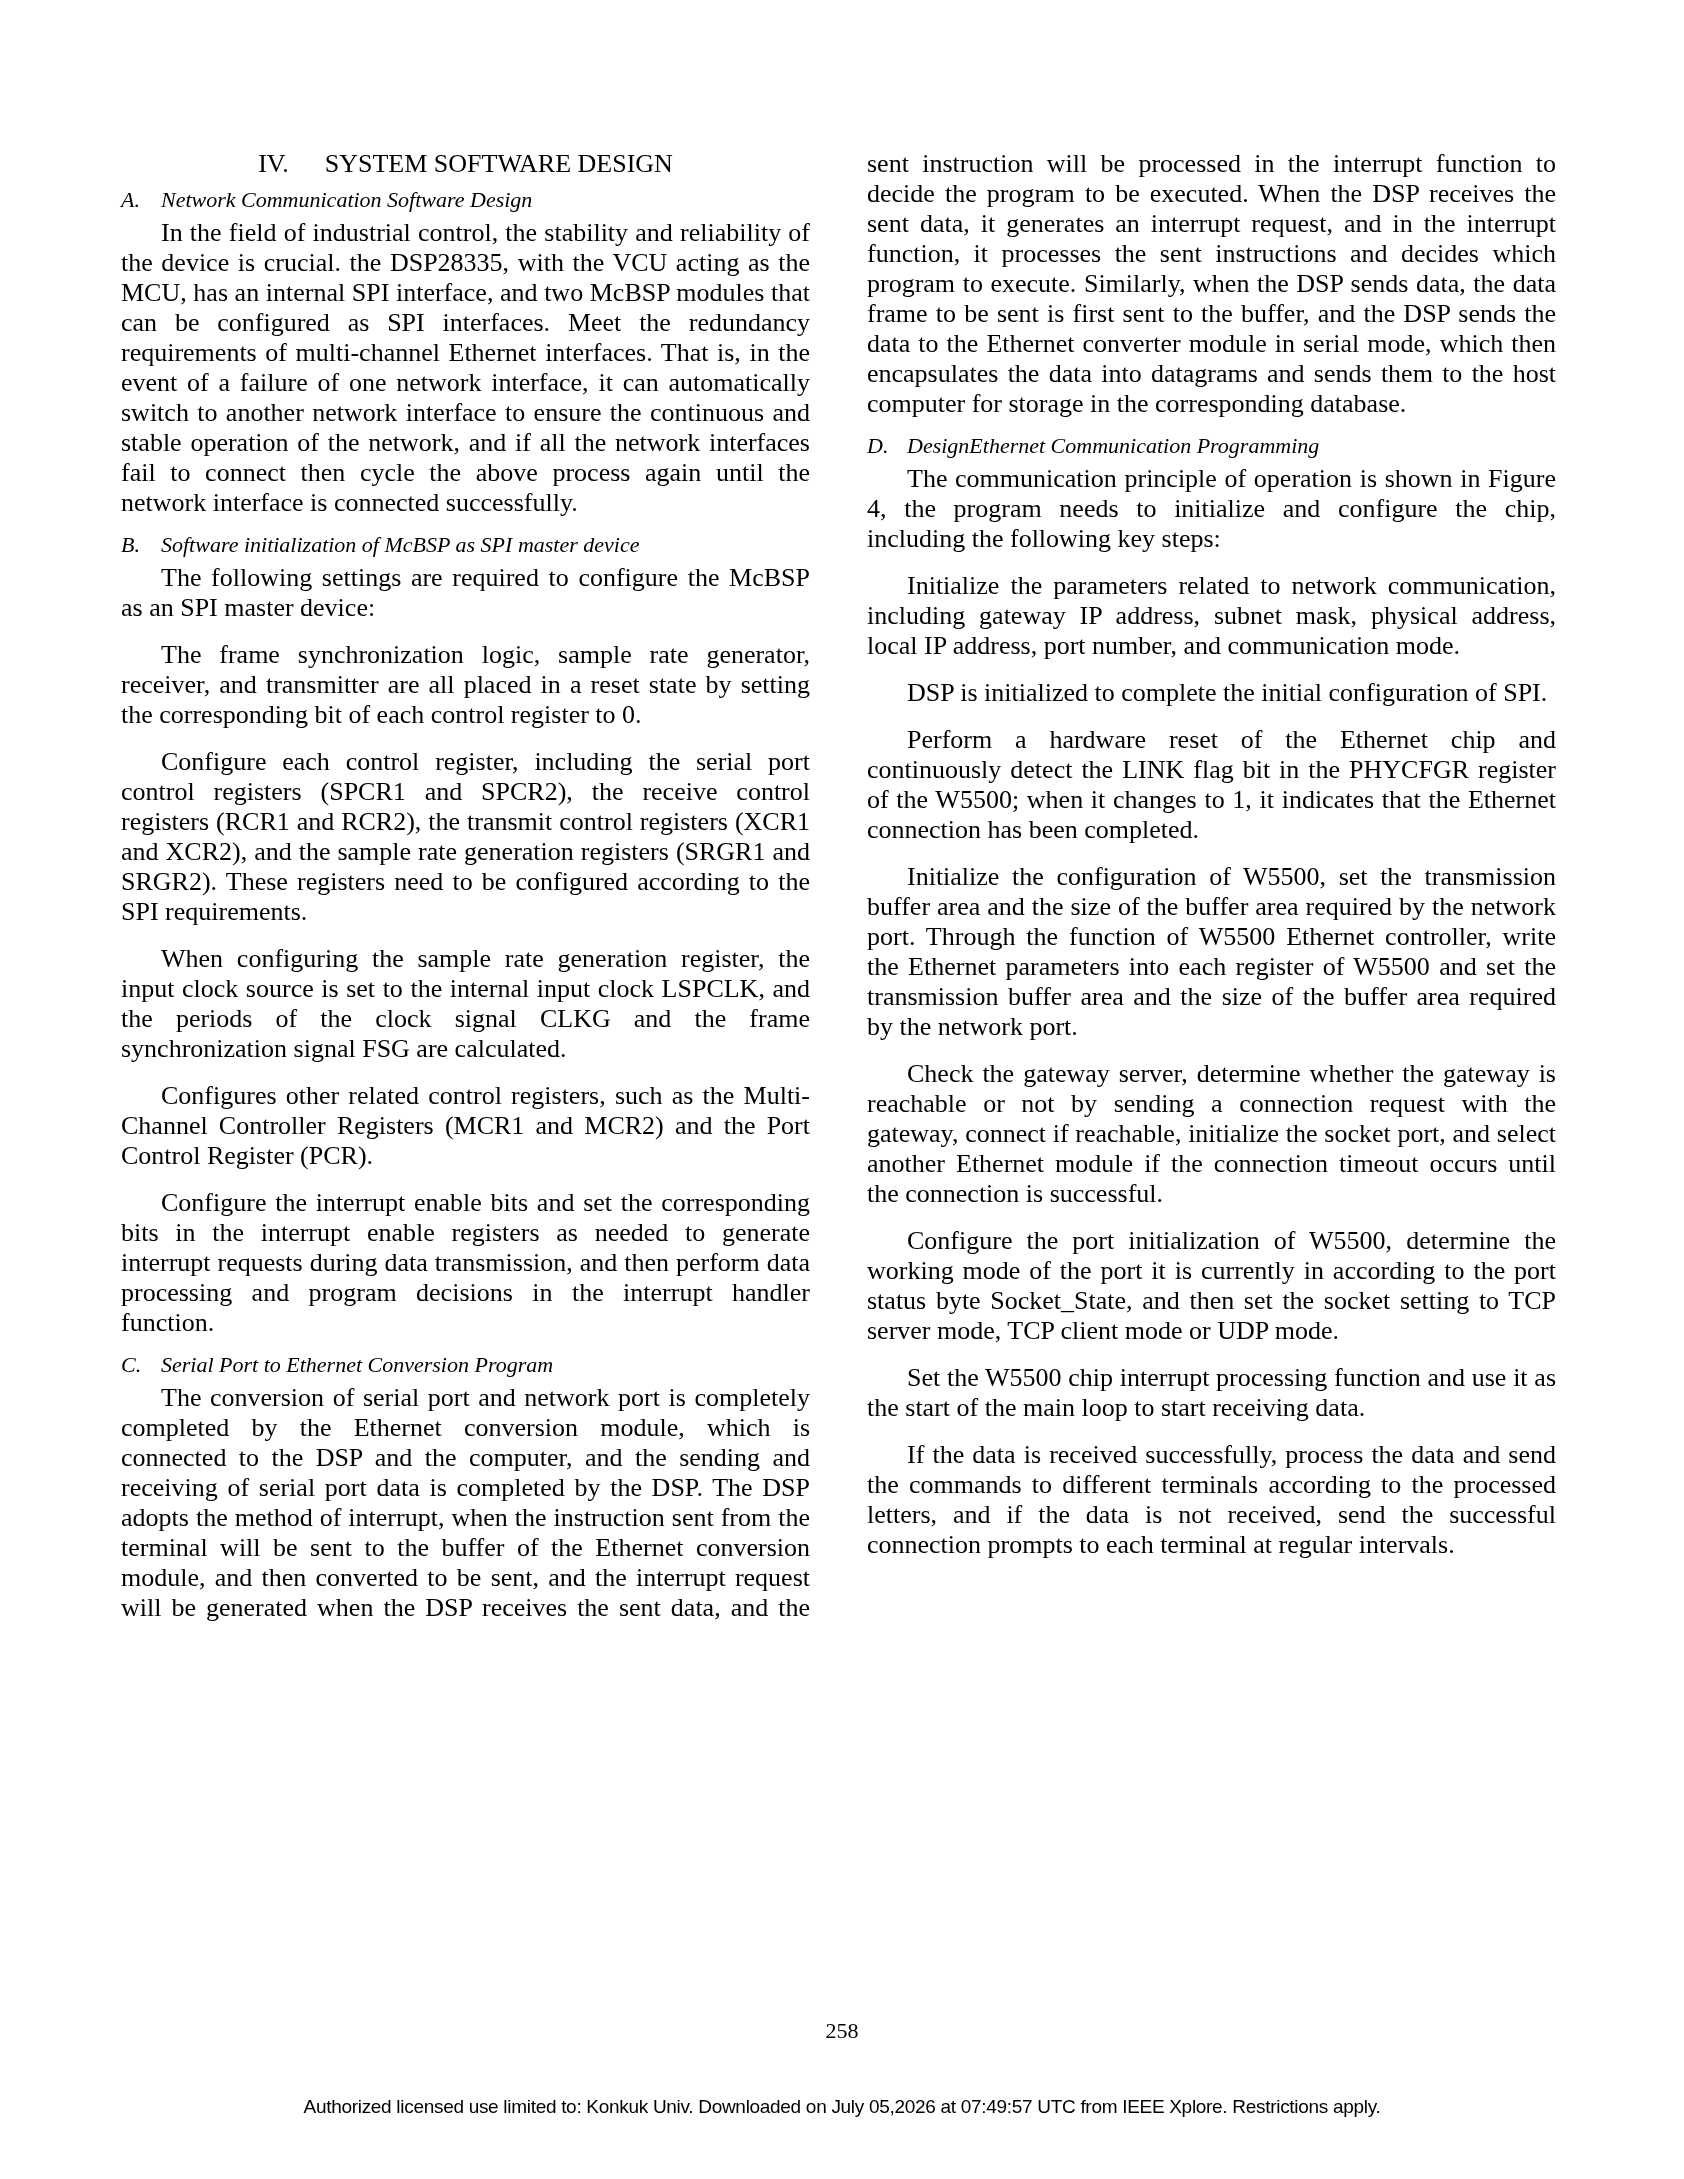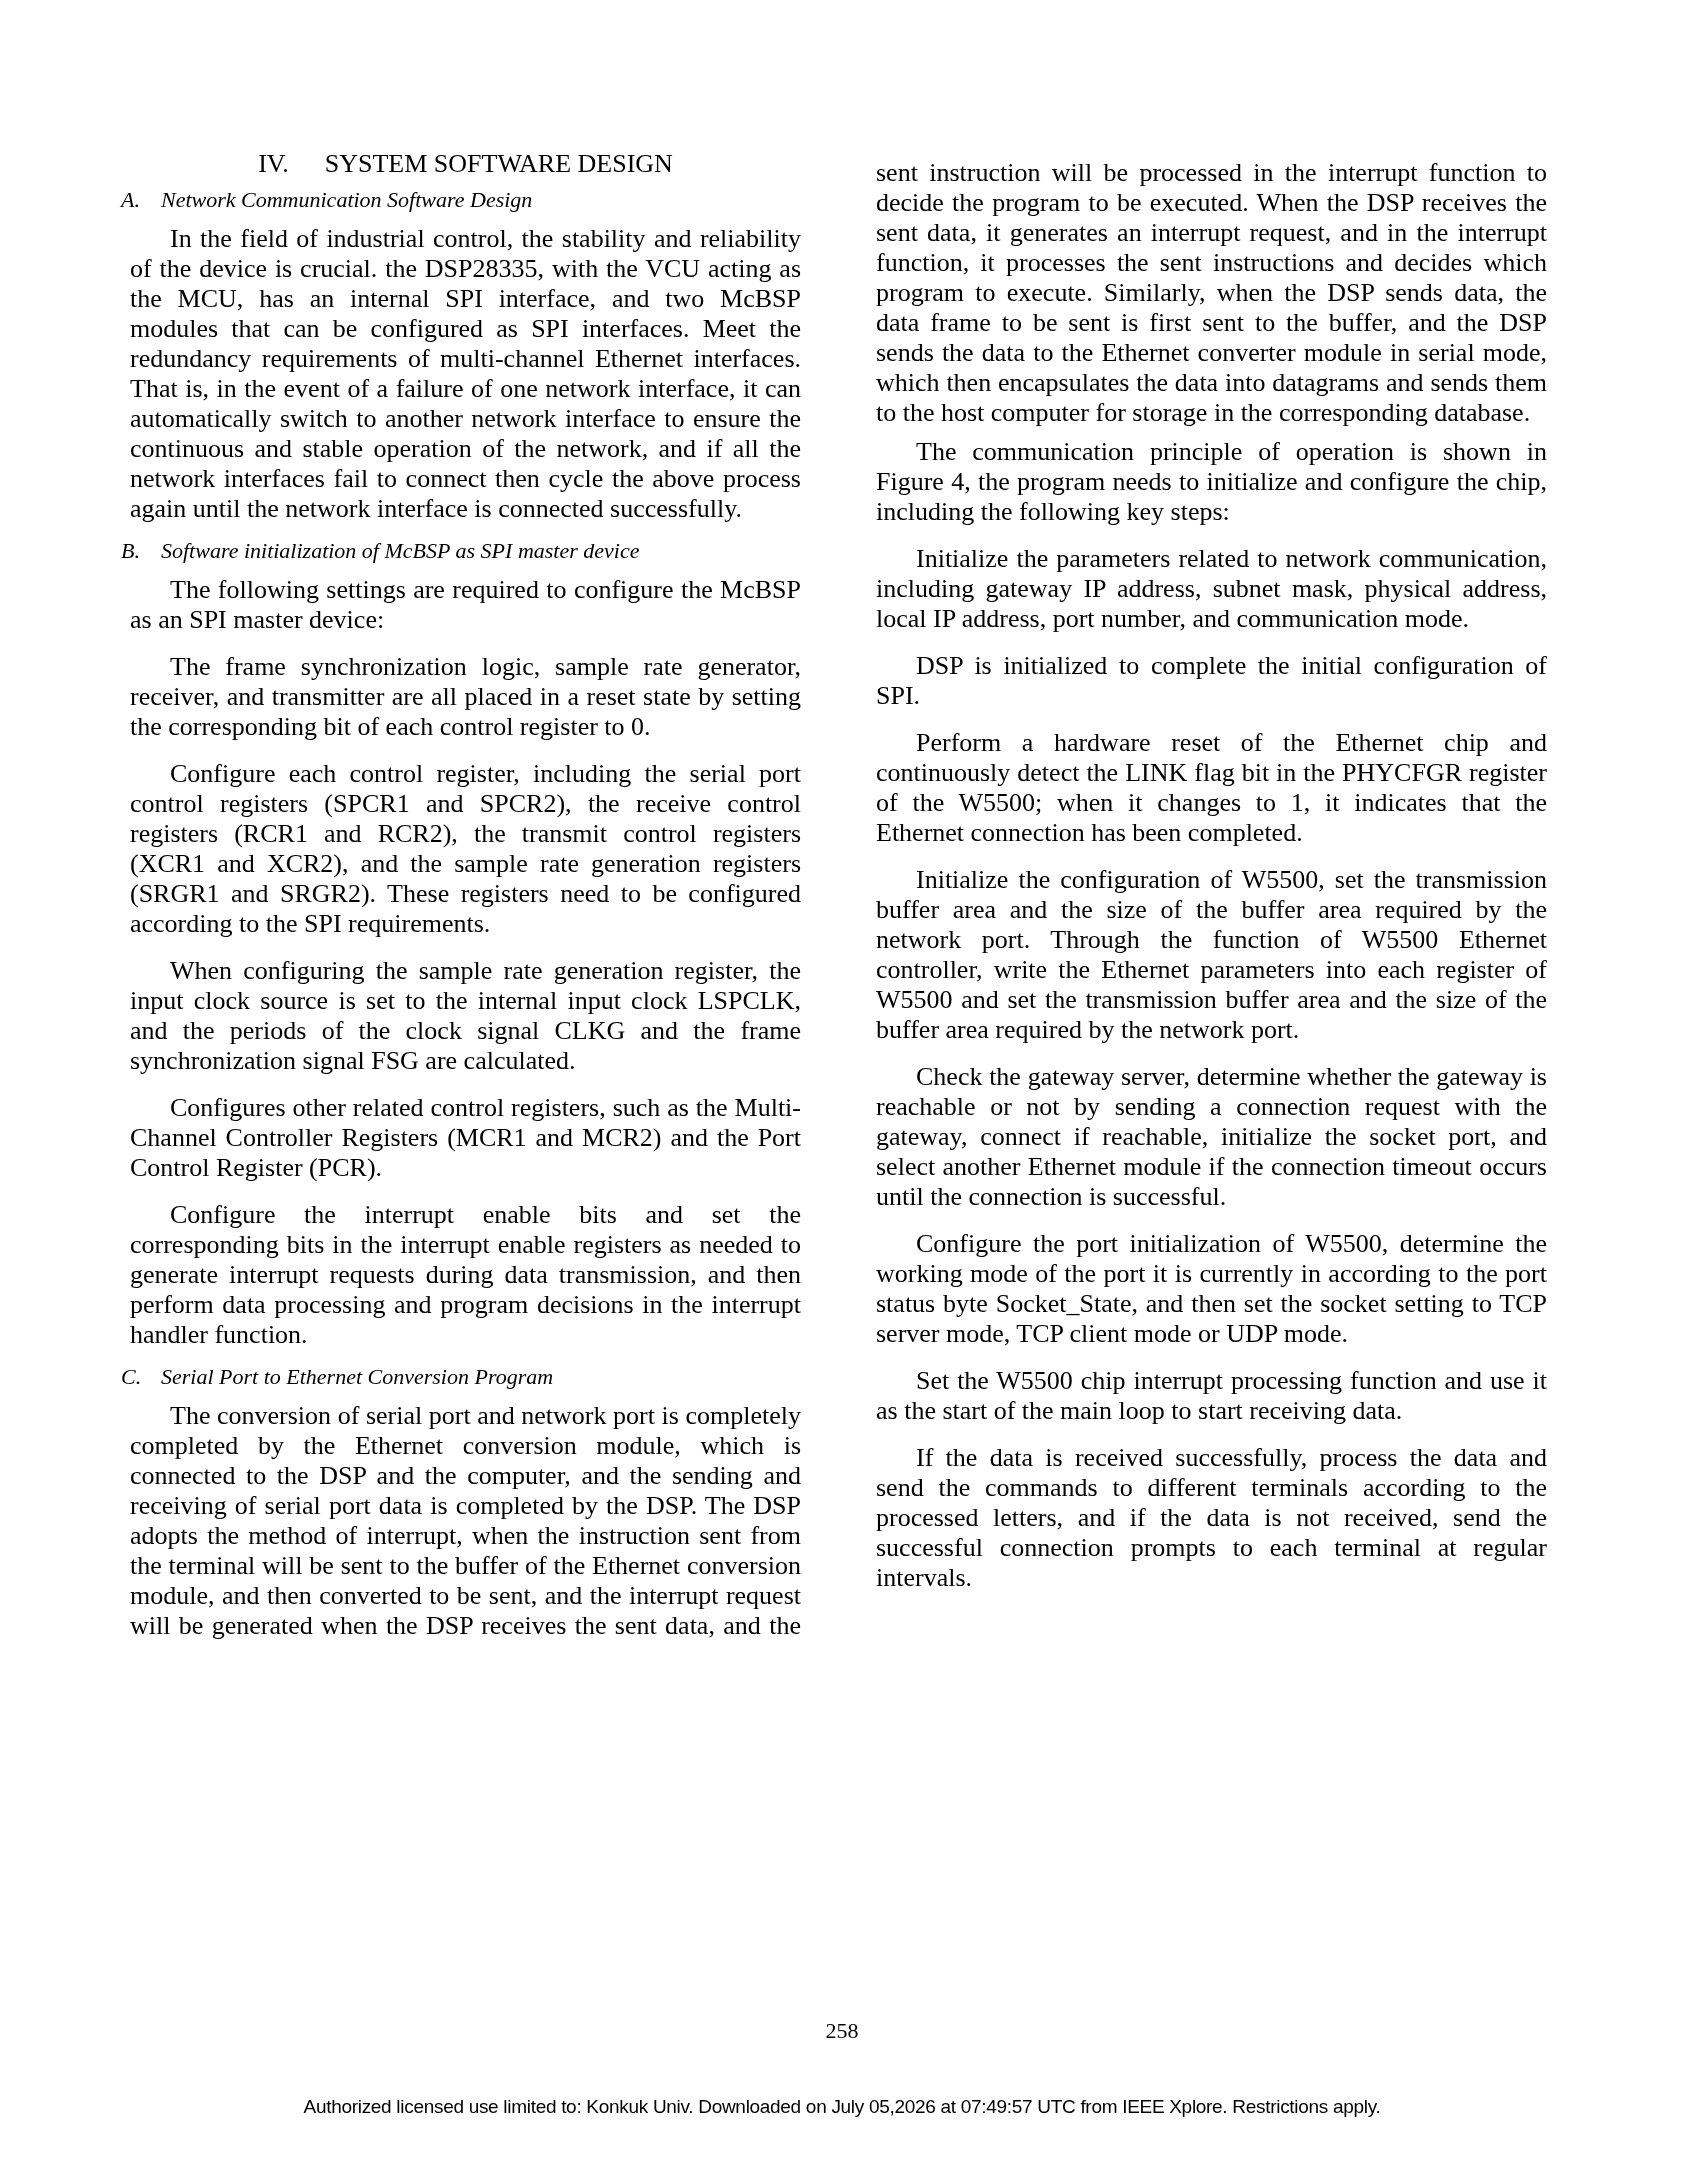--- a/index.html
+++ b/index.html
@@ -5,21 +5,21 @@
   html, body { margin: 0; padding: 0; background: #ffffff; }
   body { width: 1684px; height: 2179px; position: relative; overflow: hidden; color: #000; }
   .page { position: absolute; left: 0; top: 0; width: 1684px; height: 2179px; }
   .col { position: absolute; top: 149px; width: 689px; font-family: "Liberation Serif", "DejaVu Serif", serif; font-size: 26px; line-height: 30px; }
   .col-left { left: 121px; }
   .col-right { left: 867px; }
   .sec-title { text-align: center; margin: 0 0 6px 0; font-size: 26px; font-weight: normal; letter-spacing: 0px; }
   .sec-title .num { margin-right: 36px; }
   .sub { font-style: italic; margin: 0 0 3px 0; font-weight: normal; font-size: 22px; }
   .sub .letter { display: inline-block; width: 40px; }
-  .p { text-align: justify; text-indent: 40px; margin: 9px; hyphens: none; }
+  .p { text-align: justify; text-indent: 40px; margin: 0; hyphens: none; }
   .gap { margin-top: 17px; }
   .subgap { margin-top: 12px; }
   .pagenum { position: absolute; top: 2018px; left: 0; width: 1684px; text-align: center; font-family: "Liberation Serif", "DejaVu Serif", serif; font-size: 22px; }
   .footer { position: absolute; top: 2096px; left: 0; width: 1684px; text-align: center; font-family: "Liberation Sans", "DejaVu Sans", sans-serif; font-size: 19px; letter-spacing: -0.3px; }
 </style>
 </head>
 <body>
 
 <div class="page">
 
@@ -45,20 +45,23 @@
 
     <div class="sub subgap">
       <span class="letter">C.</span><span>Serial Port to Ethernet Conversion Program</span>
     </div>
     <p class="p" style="text-align-last: justify;">The conversion of serial port and network port is completely completed by the Ethernet conversion module, which is connected to the DSP and the computer, and the sending and receiving of serial port data is completed by the DSP. The DSP adopts the method of interrupt, when the instruction sent from the terminal will be sent to the buffer of the Ethernet conversion module, and then converted to be sent, and the interrupt request will be generated when the DSP receives the sent data, and the</p>
   </div>
 
   <div class="col col-right">
     <p class="p" style="text-indent:0;">sent instruction will be processed in the interrupt function to decide the program to be executed. When the DSP receives the sent data, it generates an interrupt request, and in the interrupt function, it processes the sent instructions and decides which program to execute. Similarly, when the DSP sends data, the data frame to be sent is first sent to the buffer, and the DSP sends the data to the Ethernet converter module in serial mode, which then encapsulates the data into datagrams and sends them to the host computer for storage in the corresponding database.</p>
 
+    <div class="sub subgap">
+      <span class="letter">D.</span><span>DesignEthernet Communication Programming</span>
+    </div>
     <p class="p">The communication principle of operation is shown in Figure 4, the program needs to initialize and configure the chip, including the following key steps:</p>
     <p class="p gap">Initialize the parameters related to network communication, including gateway IP address, subnet mask, physical address, local IP address, port number, and communication mode.</p>
     <p class="p gap">DSP is initialized to complete the initial configuration of SPI.</p>
     <p class="p gap">Perform a hardware reset of the Ethernet chip and continuously detect the LINK flag bit in the PHYCFGR register of the W5500; when it changes to 1, it indicates that the Ethernet connection has been completed.</p>
     <p class="p gap">Initialize the configuration of W5500, set the transmission buffer area and the size of the buffer area required by the network port. Through the function of W5500 Ethernet controller, write the Ethernet parameters into each register of W5500 and set the transmission buffer area and the size of the buffer area required by the network port.</p>
     <p class="p gap">Check the gateway server, determine whether the gateway is reachable or not by sending a connection request with the gateway, connect if reachable, initialize the socket port, and select another Ethernet module if the connection timeout occurs until the connection is successful.</p>
     <p class="p gap">Configure the port initialization of W5500, determine the working mode of the port it is currently in according to the port status byte Socket_State, and then set the socket setting to TCP server mode, TCP client mode or UDP mode.</p>
     <p class="p gap">Set the W5500 chip interrupt processing function and use it as the start of the main loop to start receiving data.</p>
     <p class="p gap">If the data is received successfully, process the data and send the commands to different terminals according to the processed letters, and if the data is not received, send the successful connection prompts to each terminal at regular intervals.</p>
   </div>

